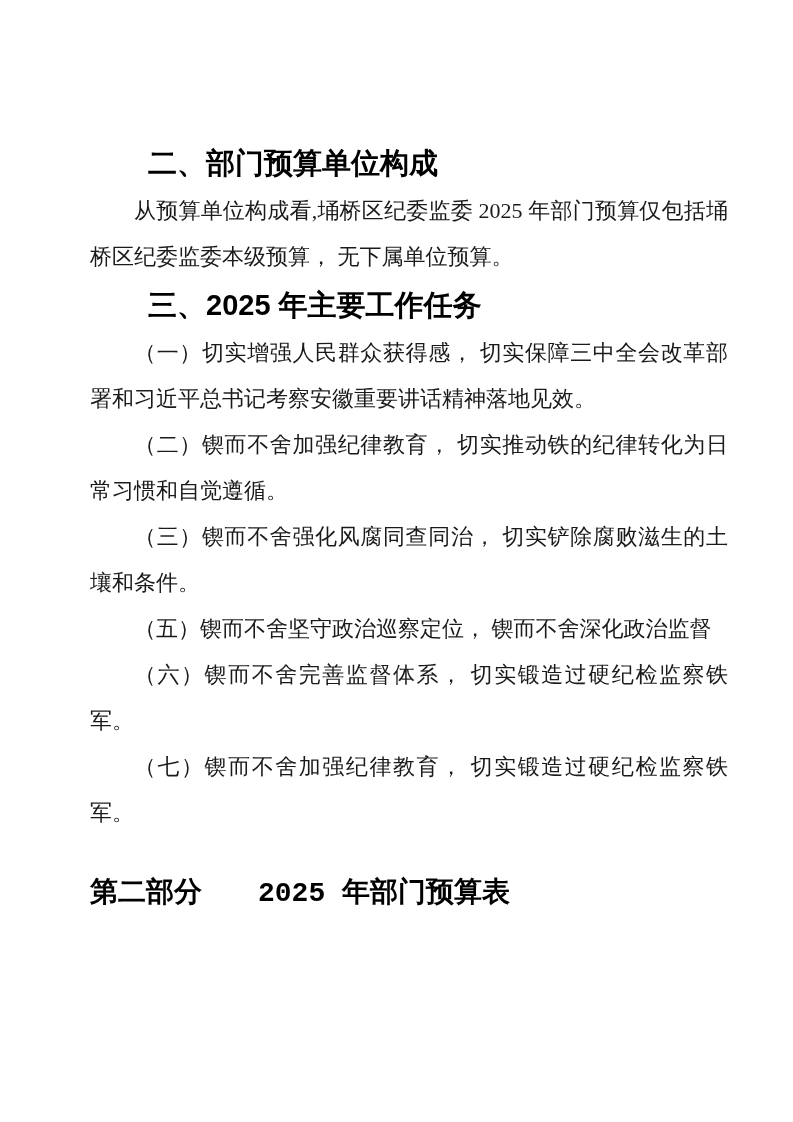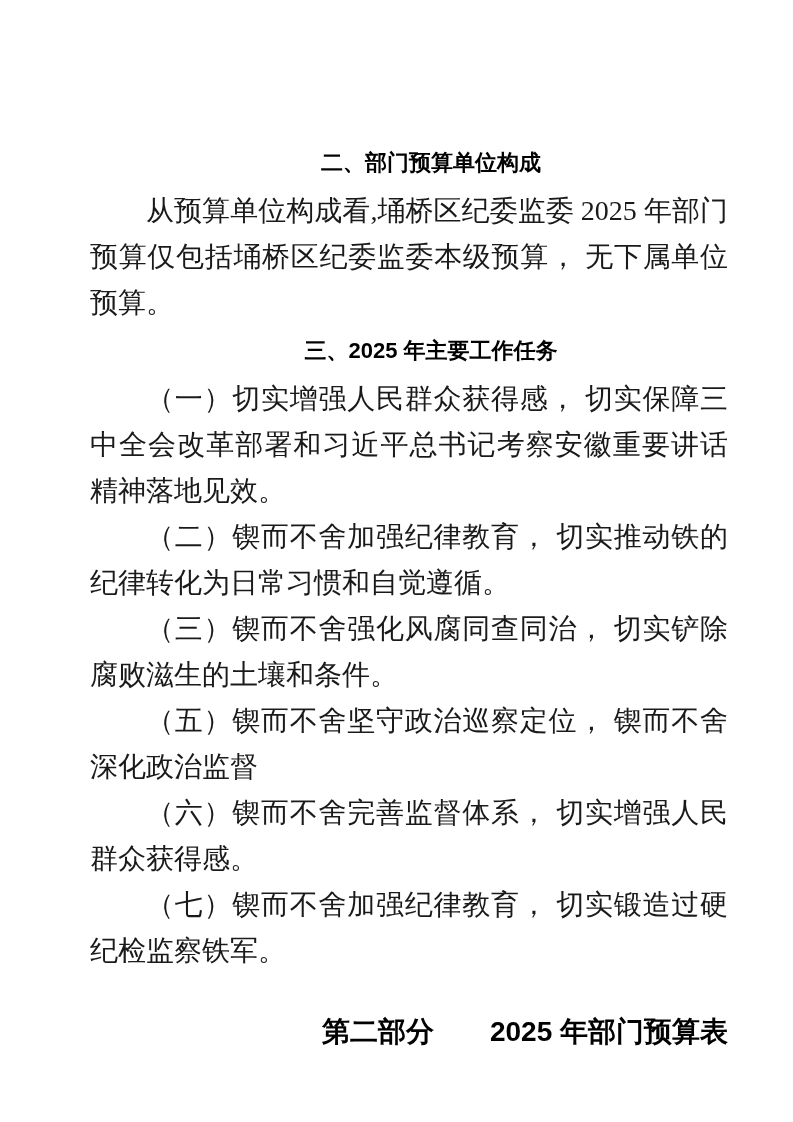--- a/index.html
+++ b/index.html
@@ -17,40 +17,39 @@
   }
   .content {
     position: absolute;
     left: 90px;
     top: 138px;
     width: 638px;
   }
   .doc-heading {
     font-family: "Liberation Sans", "DejaVu Sans", sans-serif;
     font-weight: bold;
-    font-size: 22px;
+    font-size: 29px;
     line-height: 46px;
     text-indent: 2em;
     margin: 2px 0;
     color: #000000;
-    text-align: center;
   }
   .doc-para {
-    font-size: 28px;
+    font-size: 22px;
     line-height: 46px;
     text-align: justify;
     text-indent: 2em;
     color: #1a1a1a;
   }
   .part-title {
-    font-family: Liberation Sans, sans-serif;
+    font-family: Liberation Mono, monospace;
     font-weight: bold;
     font-size: 28px;
     line-height: 40px;
-    text-align: right;
+    text-align: left;
     text-indent: 0;
     margin-top: 38px;
     color: #000000;
   }
 </style>
 </head>
 <body>
 
 <div class="page">
   <div class="content">
@@ -63,20 +62,20 @@
 
     <p class="doc-para">（一）切实增强人民群众获得感， 切实保障三中全会改革部署和习近平总书记考察安徽重要讲话精神落地见效。</p>
 
     <p class="doc-para">（二）锲而不舍加强纪律教育， 切实推动铁的纪律转化为日常习惯和自觉遵循。</p>
 
     <p class="doc-para">（三）锲而不舍强化风腐同查同治， 切实铲除腐败滋生的土壤和条件。</p>
 
 
     <p class="doc-para">（五）锲而不舍坚守政治巡察定位， 锲而不舍深化政治监督</p>
 
-    <p class="doc-para">（六）锲而不舍完善监督体系， 切实增强人民群众获得感。</p>
+    <p class="doc-para">（六）锲而不舍完善监督体系， 切实锻造过硬纪检监察铁军。</p>
 
     <p class="doc-para">（七）锲而不舍加强纪律教育， 切实锻造过硬纪检监察铁军。</p>
 
     <h1 class="part-title">第二部分　　2025 年部门预算表</h1>
 
   </div>
 </div>
 
 </body></html>

